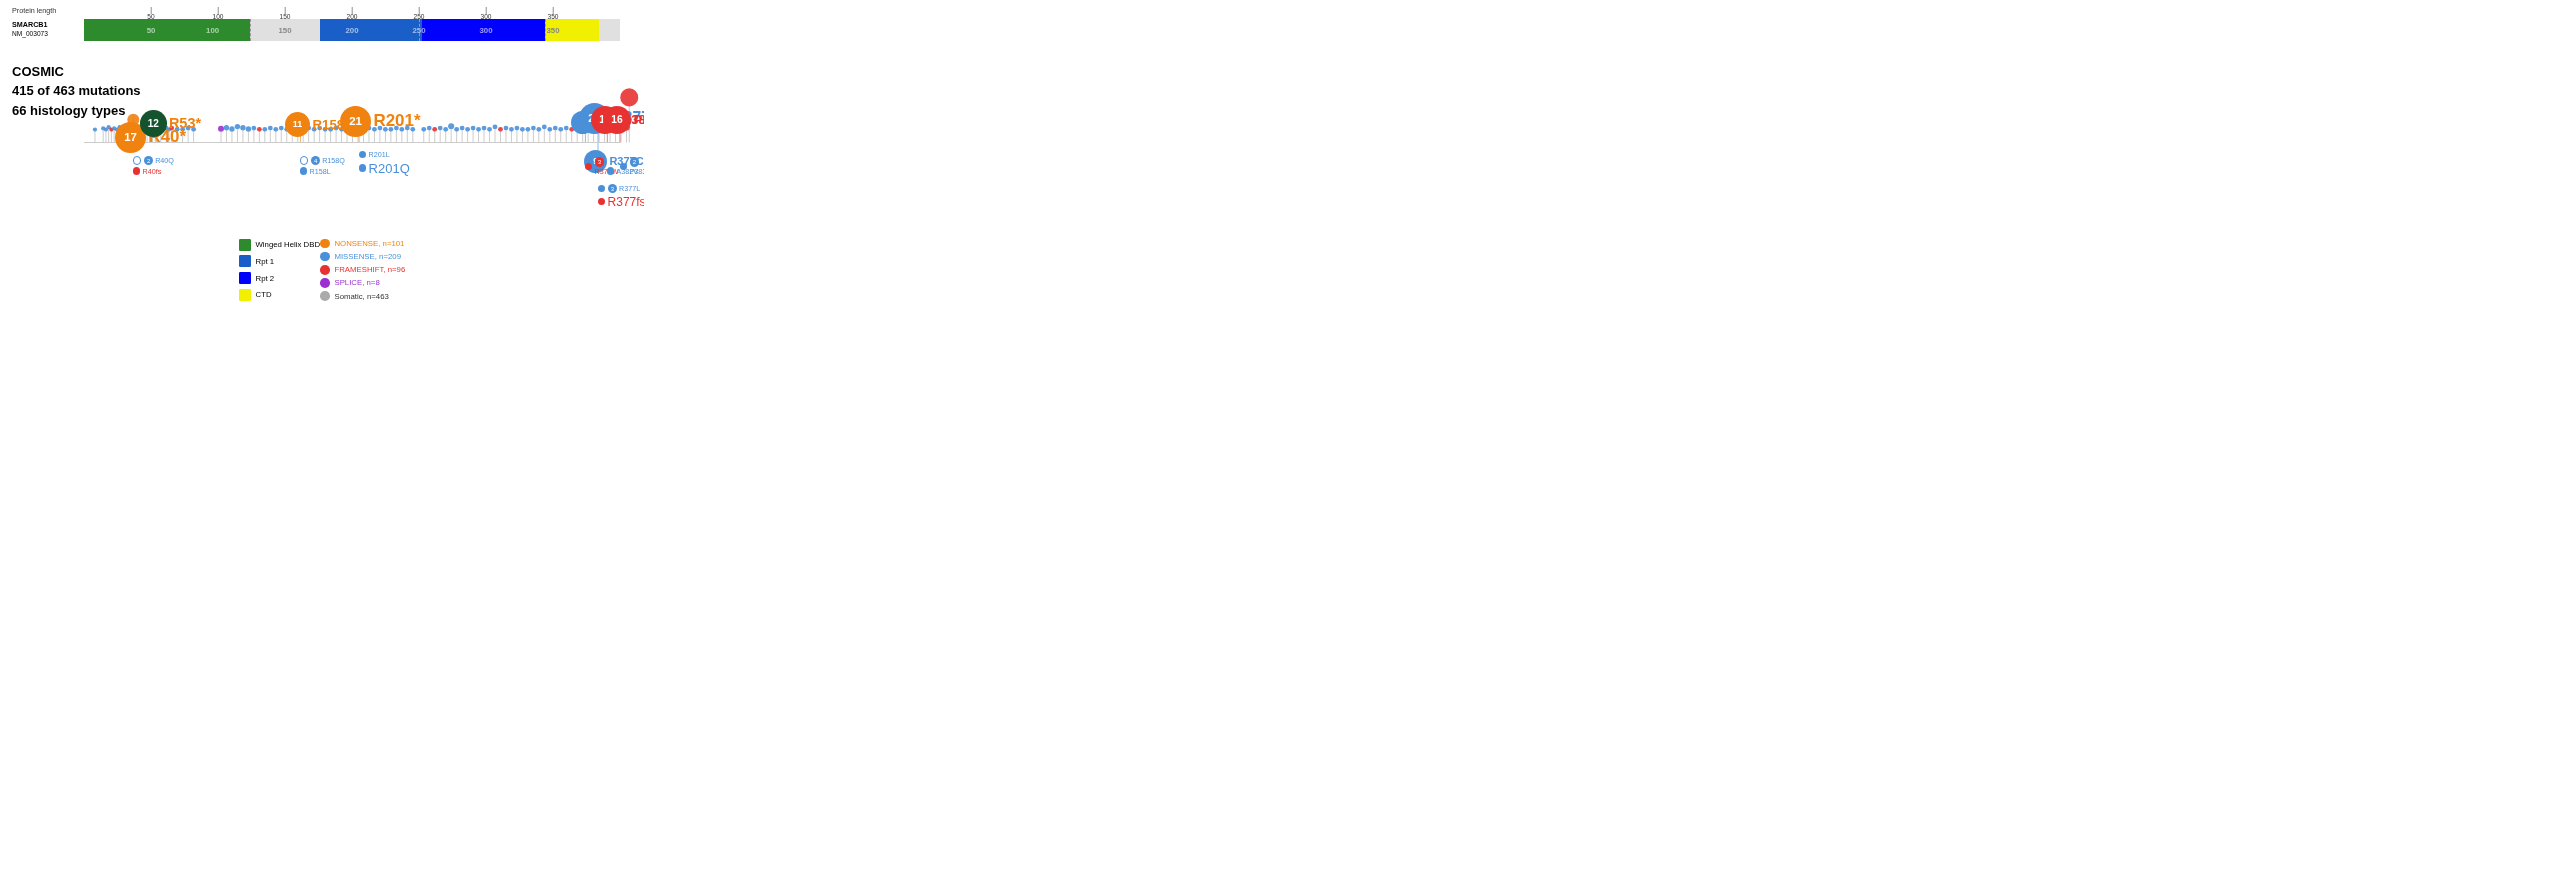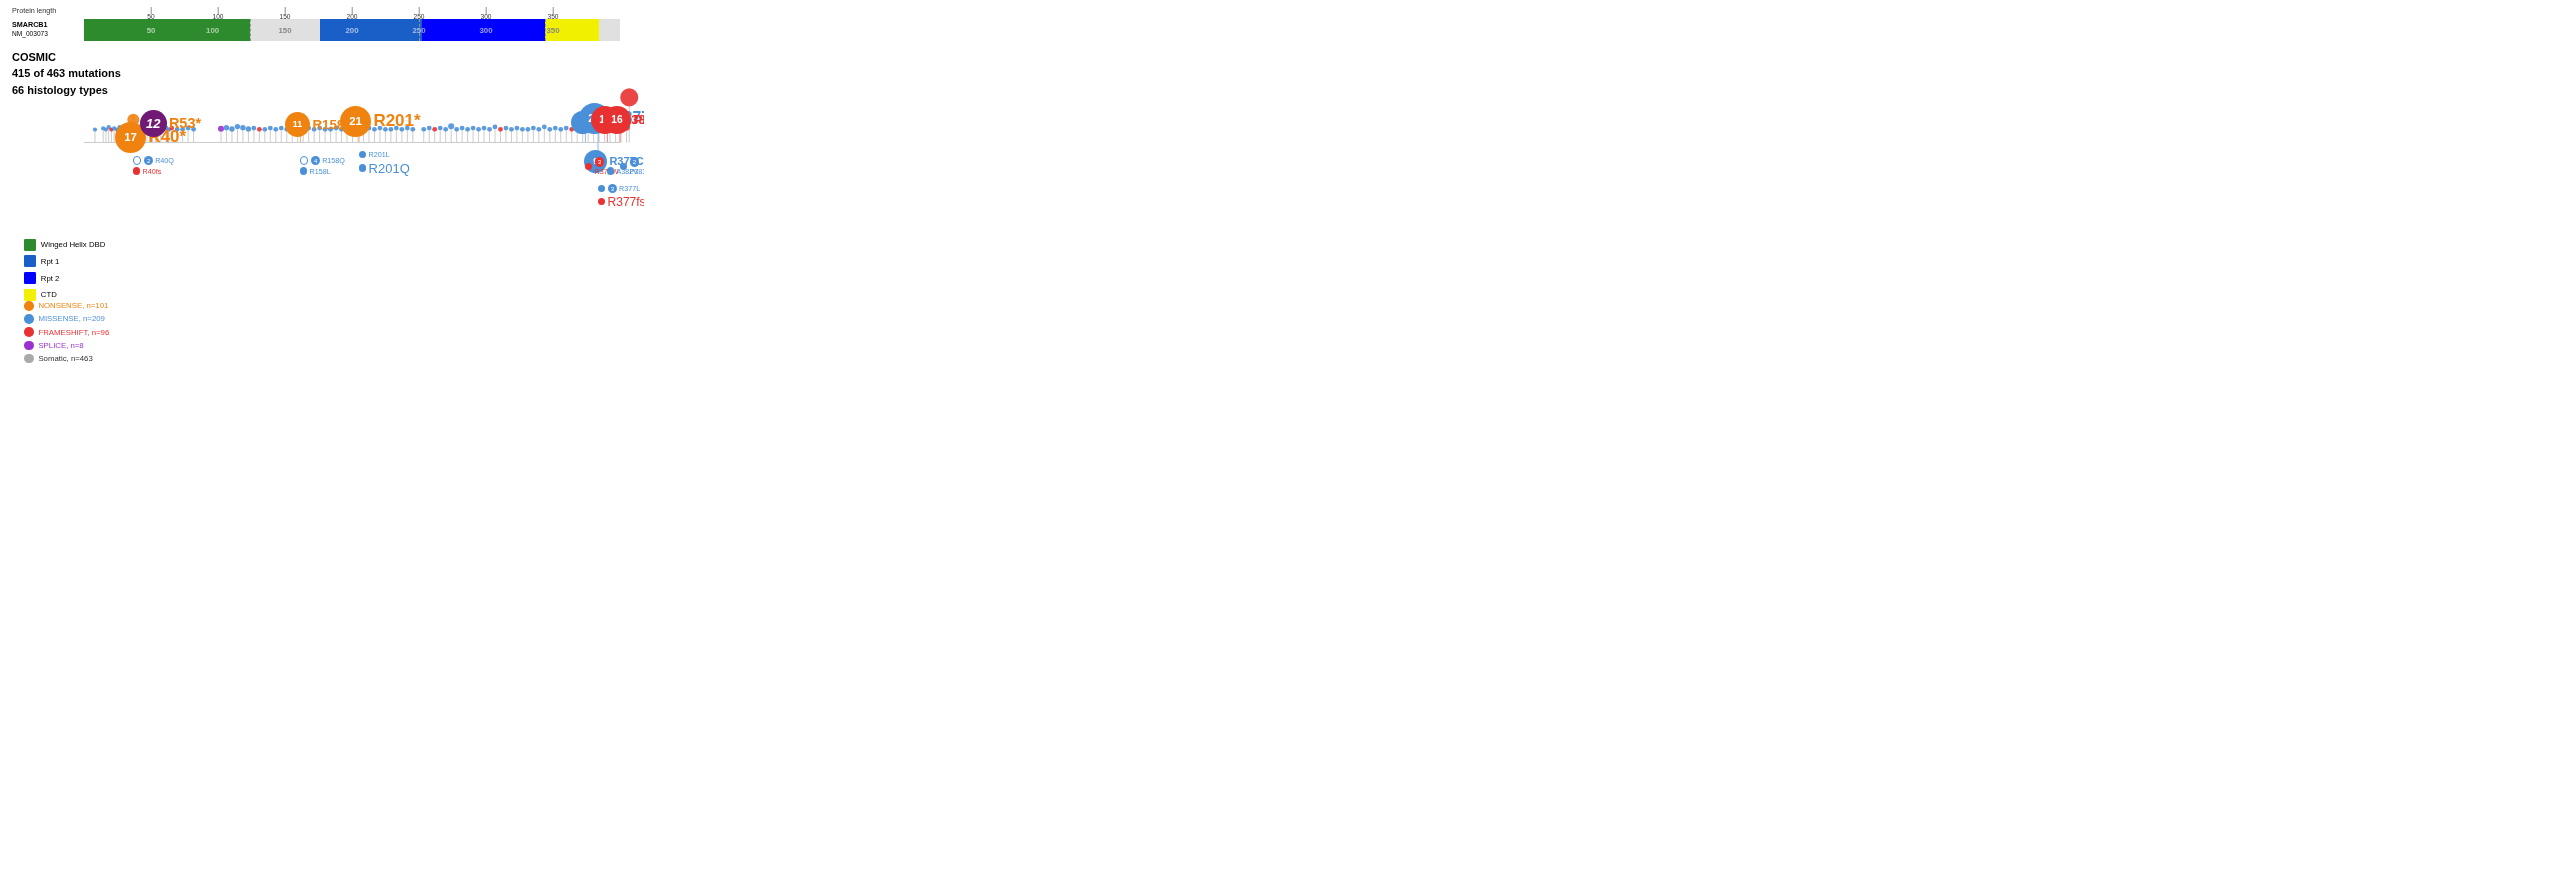--- a/index.html
+++ b/index.html
@@ -97,22 +97,22 @@
     .mutation-section {
       position: relative;
       margin-left: 72px;
       margin-right: 12px;
       height: 169px;
       margin-top: 2.4px;
     }
     .cosmic-label {
       position: absolute;
       left: -72px;
-      top: 3px;
-      font-size: 11px;
+      top: 16px;
+      font-size: 13px;
       font-weight: bold;
       color: #000;
       line-height: 1.5;
     }
     .mutation-axis {
       position: absolute;
       bottom: 72px;
       left: 0;
       right: 0;
       height: 0.6px;
@@ -174,24 +174,23 @@
       left: 0;
       width: 100%;
       height: 100%;
       pointer-events: none;
       overflow: visible;
     }
 
     
     .legend-section {
       display: flex;
-      justify-content: space-between;
+      justify-content: center;
       margin-top: 18px;
       padding: 6px 12px;
-      flex-direction: column;
     }
     .legend-left {
       display: flex;
       flex-direction: column;
       gap: 4.8px;
     }
     .legend-right {
       display: flex;
       flex-direction: column;
       gap: 3.6px;
@@ -484,21 +483,21 @@
       </svg>
 
     <div class="mutation-axis"></div>
 
     <div id="big-mutations-container">
         <div class="big-mutation" style="position: absolute; left: 31px; bottom: 62px; align-items: center;">
           <div class="big-circle" style="width: 31px; height: 31px; font-size: 11.4px; background-color: rgb(240, 130, 15);">17</div>
           <span class="big-label" style="font-size: 17px; color: rgb(240, 130, 15);">R40*</span>
         </div>
         <div class="big-mutation" style="position: absolute; left: 56px; bottom: 78px; align-items: center;">
-          <div class="big-circle" style="width: 26.5px; height: 26.5px; font-size: 13px; background-color: #701a75; font-style: italic;">12</div>
+          <div class="big-circle" style="width: 26.5px; height: 26.5px; font-size: 10px; background-color: #14532d;">12</div>
           <span class="big-label" style="font-size: 14.5px; color: rgb(240, 130, 15);">R53*</span>
         </div>
         <div class="big-mutation" style="position: absolute; left: 201px; bottom: 78px; align-items: center;">
           <div class="big-circle" style="width: 25px; height: 25px; font-size: 9px; background-color: rgb(240, 130, 15);">11</div>
           <span class="big-label" style="font-size: 13.3px; color: rgb(240, 130, 15);">R158*</span>
         </div>
         <div class="big-mutation" style="position: absolute; left: 256px; bottom: 78px; align-items: center;">
           <div class="big-circle" style="width: 31px; height: 31px; font-size: 11.4px; background-color: rgb(240, 130, 15);">21</div>
           <span class="big-label" style="font-size: 17px; color: rgb(240, 130, 15);">R201*</span>
         </div>

